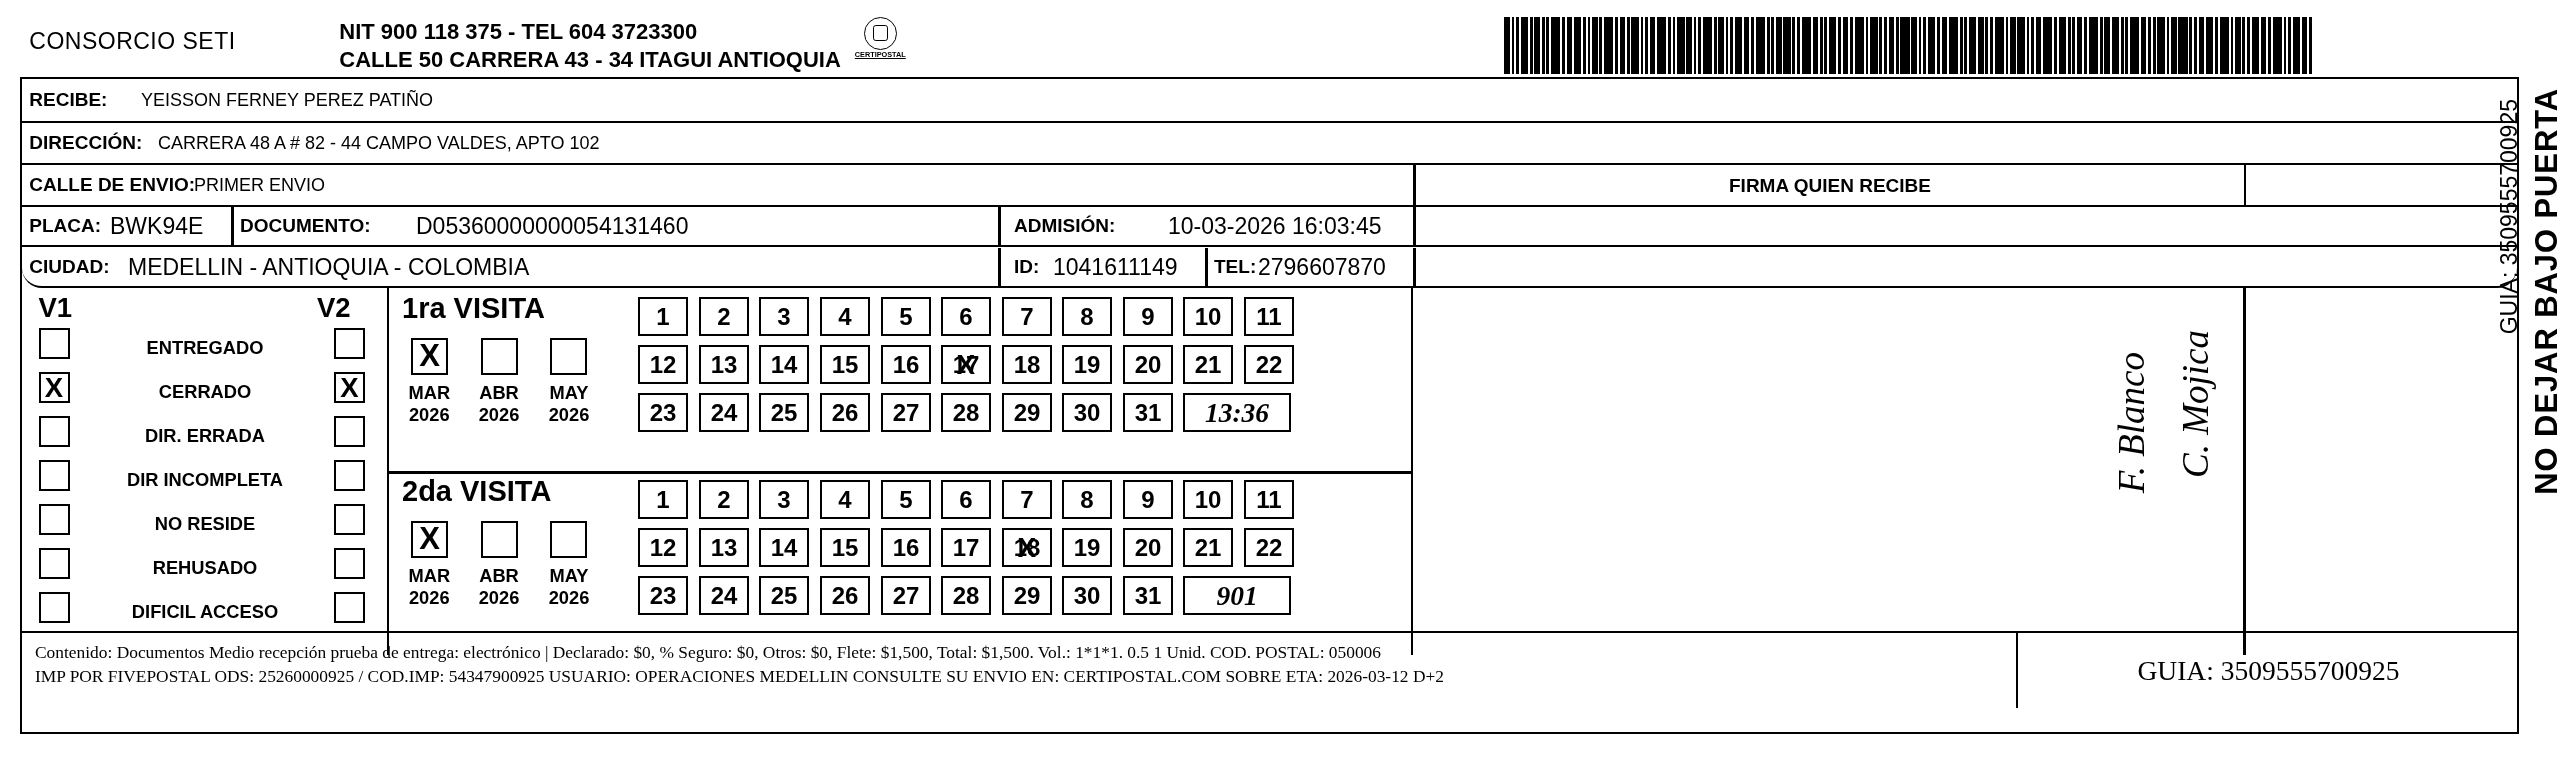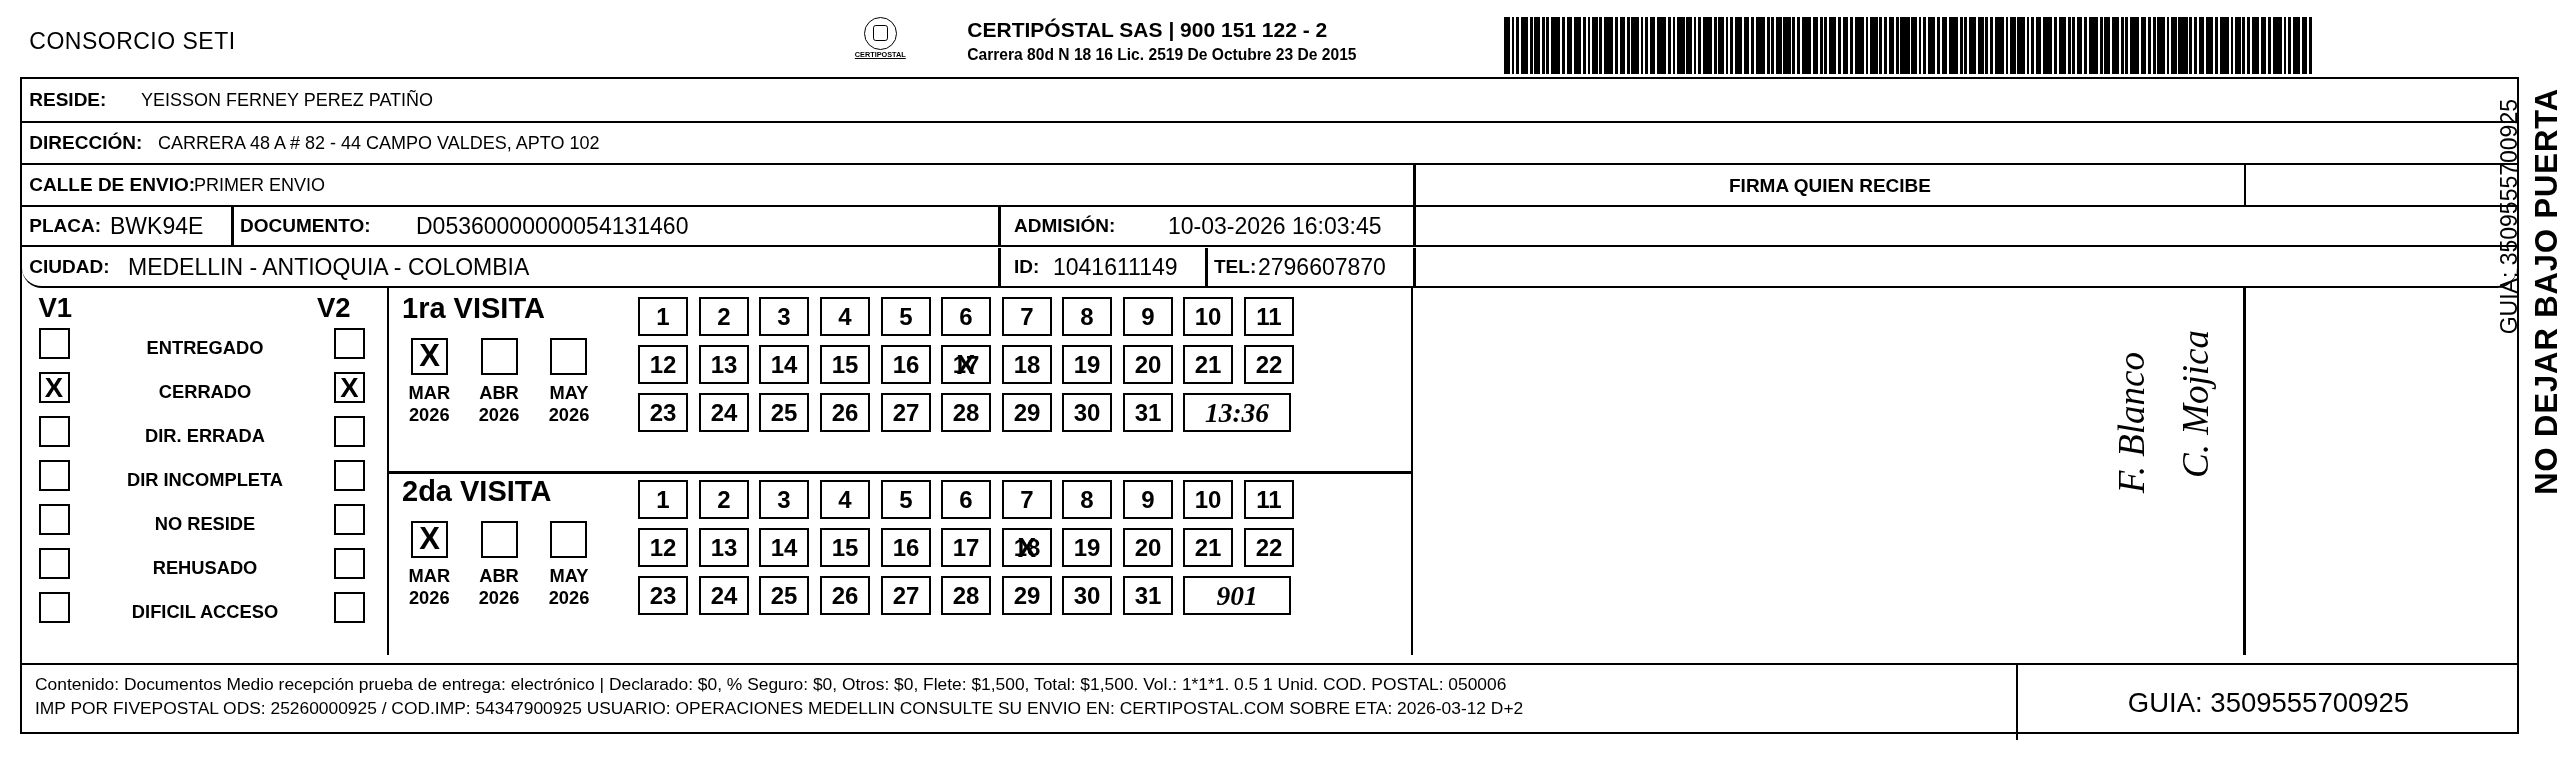--- a/index.html
+++ b/index.html
@@ -62,46 +62,46 @@
   .vblock{position:absolute;left:0;width:100%;}
   .vtitle{position:absolute;left:13px;top:3.7px;font-size:29px;font-weight:bold;}
   .mbox{position:absolute;width:37px;height:37px;border:2.8px solid #000;box-sizing:border-box;}
   .mname{position:absolute;font-size:18.3px;font-weight:bold;text-align:center;width:64px;}
   .myear{position:absolute;font-size:18.3px;font-weight:bold;text-align:center;width:64px;}
 
   .daycell{position:absolute;width:50px;height:39px;border:2.8px solid #000;box-sizing:border-box;display:flex;align-items:center;justify-content:center;font-size:24px;font-weight:bold;}
   .daywide{width:108px;font-family:"Liberation Serif",serif;font-style:italic;font-size:27.5px;}
 
   
-  .bottom{position:absolute;left:0;top:584px;width:100%;height:75px;}
+  .bottom{position:absolute;left:0;top:552px;width:100%;height:75px;font-family:Liberation Serif, serif;}
   .bl{position:absolute;left:0;top:0;width:1996px;height:75px;border-right:2.8px solid #000;box-sizing:border-box;padding:7.3px 13px;}
   .bl div{font-size:17.4px;line-height:24px;white-space:nowrap;}
   .br{position:absolute;left:1996px;top:0;width:501px;height:75px;display:flex;align-items:center;justify-content:center;font-size:27.5px;}
 
   
   .vert{position:absolute;right:5.5px;top:88px;width:79px;height:514px;}
   .vert .t1{position:absolute;right:5.5px;top:0;writing-mode:vertical-rl;transform:rotate(180deg);font-size:31px;font-weight:bold;letter-spacing:0.9px;white-space:nowrap;}
   .vert .t2{position:absolute;right:48px;top:11px;writing-mode:vertical-rl;transform:rotate(180deg);font-size:23px;white-space:nowrap;}
   .sig{position:absolute;font-family:"Liberation Serif",serif;font-style:italic;font-size:37px;writing-mode:vertical-rl;transform:rotate(180deg);white-space:nowrap;}
 </style>
 </head>
 <body>
 
 <div class="sheet">
 
   <div class="header">
     <div class="h-consorcio">CONSORCIO SETI</div>
+    <div class="h-nit">
+      <div>NIT 900 118 375 - TEL 604 3723300</div>
+      <div>CALLE 50 CARRERA 43 - 34 ITAGUI ANTIOQUIA</div>
+    </div>
     <div class="h-logo">
       <div class="circ"></div>
       <div class="cap">CERTIPOSTAL</div>
     </div>
-    <div class="h-cert">
-      <div class="l1">CERTIPÓSTAL SAS | 900 151 122 - 2</div>
-      <div class="l2">Carrera 80d N 18 16  Lic. 2519 De Octubre 23 De 2015</div>
-    </div>
     <div class="barcode" id="barcode">
         <i style="width: 5.5px;"></i>
         <i style="width: 2.8px;"></i>
         <i style="width: 2.8px;"></i>
         <i style="width: 7.3px;"></i>
         <i style="width: 2.8px;"></i>
         <i style="width: 5.5px;"></i>
         <i style="width: 2.8px;"></i>
         <i style="width: 2.8px;"></i>
         <i style="width: 9.2px;"></i>
@@ -217,21 +217,21 @@
         <i style="width: 2.8px;"></i>
         <i style="width: 7.3px;"></i>
         <i style="width: 5.5px;"></i>
         <i style="width: 2.8px;"></i>
       </div>
   </div>
 
   <div class="frame">
 
     <div class="row" id="r-nombre">
-      <span class="cellpad lbl" style="left:7.3px;">RESIDE:</span>
+      <span class="cellpad lbl" style="left:7.3px;">RECIBE:</span>
       <span class="cellpad val" style="left:119px;">YEISSON FERNEY PEREZ PATIÑO</span>
     </div>
 
     <div class="row" id="r-direccion">
       <span class="cellpad lbl" style="left:7.3px;">DIRECCIÓN:</span>
       <span class="cellpad val" style="left:136px;">CARRERA 48 A # 82 - 44 CAMPO VALDES, APTO 102</span>
     </div>
 
     <div class="row" id="r-tipo">
       <span class="cellpad lbl" style="left:7.3px;">CALLE DE ENVIO:</span>

